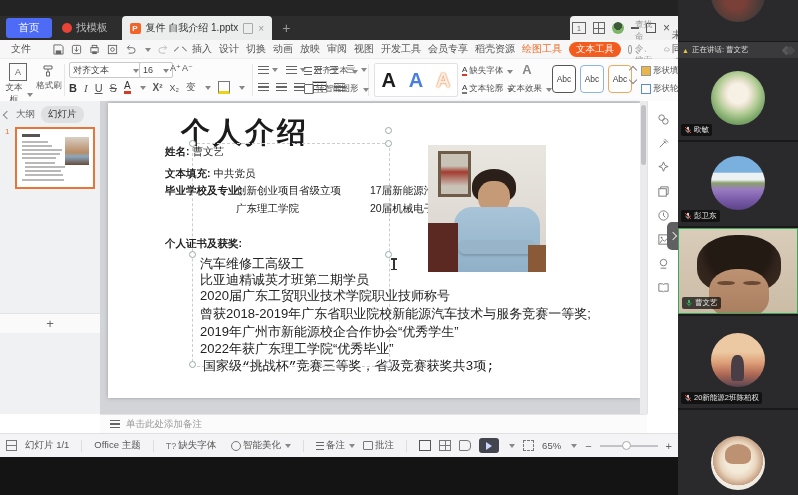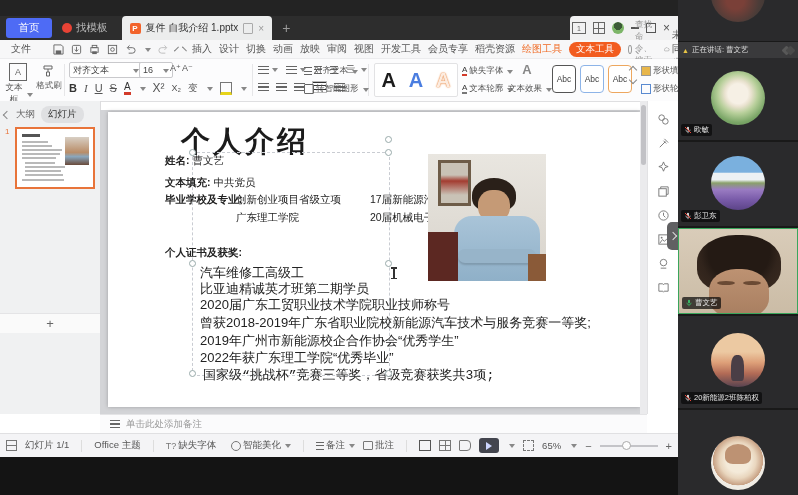--- a/index.html
+++ b/index.html
@@ -36,21 +36,21 @@
   .stk{position:absolute;font-size:8.5px;color:#555;display:flex;align-items:center;gap:2px;white-space:nowrap;}
   .abc{width:22px;height:26px;border-radius:4px;background:#fff;font-size:8.5px;color:#444;display:flex;align-items:center;justify-content:center;margin-right:4px;}
   
   .thumbs{position:absolute;left:0;top:101px;width:100px;height:313px;background:#f0f1f2;border-right:1px solid #dcdcde;}
   .thumbhdr{display:flex;align-items:center;gap:6px;font-size:9.5px;color:#666;padding:5px 4px;}
   .slides-pill{background:#dfe0e2;border-radius:8px;padding:2px 7px;color:#333;}
   .thumb{position:absolute;left:15px;top:26px;width:80px;height:62px;background:#fff;border:2px solid #e8743a;box-sizing:border-box;}
   .tno{position:absolute;left:5px;top:26px;font-size:8px;color:#e8743a;}
   .tbar{position:absolute;background:#b9b9b9;height:1.5px;}
   .thumbfoot{position:absolute;left:0;top:313px;width:100px;height:19px;background:#fafafa;border-top:1px solid #e4e4e6;border-right:1px solid #dcdcde;display:flex;align-items:center;justify-content:center;color:#666;font-size:13px;}
-  .canvas{position:absolute;left:100px;top:110px;width:540px;height:313px;background:#d3d4d7;}
+  .canvas{position:absolute;left:100px;top:101px;width:540px;height:313px;background:#d3d4d7;}
   .page{position:absolute;left:8px;top:2px;width:532px;height:295px;background:#fff;box-shadow:0 0 4px rgba(0,0,0,.25);}
   .stitle{position:absolute;left:73px;top:10px;font-size:29px;font-weight:bold;color:#1b1b1b;letter-spacing:3px;}
   .srow{position:absolute;left:57px;font-size:10.5px;color:#222;white-space:nowrap;}
   .srow b{font-weight:bold;}
   .cert{position:absolute;left:92px;font-size:13px;color:#222;white-space:nowrap;}
   .handle{position:absolute;width:7px;height:7px;border-radius:50%;background:#fff;border:1px solid #9aa;box-sizing:border-box;}
   .selbox{position:absolute;left:84px;top:40px;width:196px;height:222px;border:1px dashed #c9ccd2;}
   .photo{position:absolute;left:320px;top:42px;width:118px;height:127px;background:linear-gradient(180deg,#e9e6e0,#d8d3cb);overflow:hidden;}
   .vscroll{position:absolute;left:640px;top:101px;width:7px;height:313px;background:#ebebed;}
   .vthumb{position:absolute;left:1px;top:4px;width:5px;height:60px;background:#c2c2c6;border-radius:3px;}
@@ -219,21 +219,21 @@
       </div>
       <div class="abs" style="left:170px;top:4px;font-size:9px;color:#555;">A⁺</div>
       <div class="abs" style="left:182px;top:4px;font-size:9px;color:#555;">A⁻</div>
       <div class="abs" style="left:69px;top:22px;display:flex;gap:7px;align-items:center;">
         <b style="font-size:11px;color:#333;">B</b>
         <i style="font-size:11px;color:#555;font-family:'Liberation Serif',serif;">I</i>
         <u style="font-size:11px;color:#555;">U</u>
         <s style="font-size:11px;color:#555;">S</s>
         <span style="font-size:10px;color:#333;border-bottom:3px solid #d23a2a;line-height:10px;">A</span>
           <span class="cap"></span>
-        <span style="font-size:12px;color:#555;">X²</span>
+        <span style="font-size:10px;color:#555;font-weight:bold;">X²</span>
         <span style="font-size:9px;color:#555;">X₂</span>
         <span style="font-size:9.5px;color:#555;">变</span>
           <span class="cap"></span>
         <span style="width:10px;height:9px;border-bottom:3px solid #e7d419;border-top:1px solid #777;border-left:1px solid #777;border-right:1px solid #777;"></span>
           <span class="cap"></span>
       </div>
       <div class="rsep" style="left:252px;"></div>
 
       <div class="abs" style="left:258px;top:4px;display:flex;gap:8px;align-items:center;">
         <span class="ln"></span>

